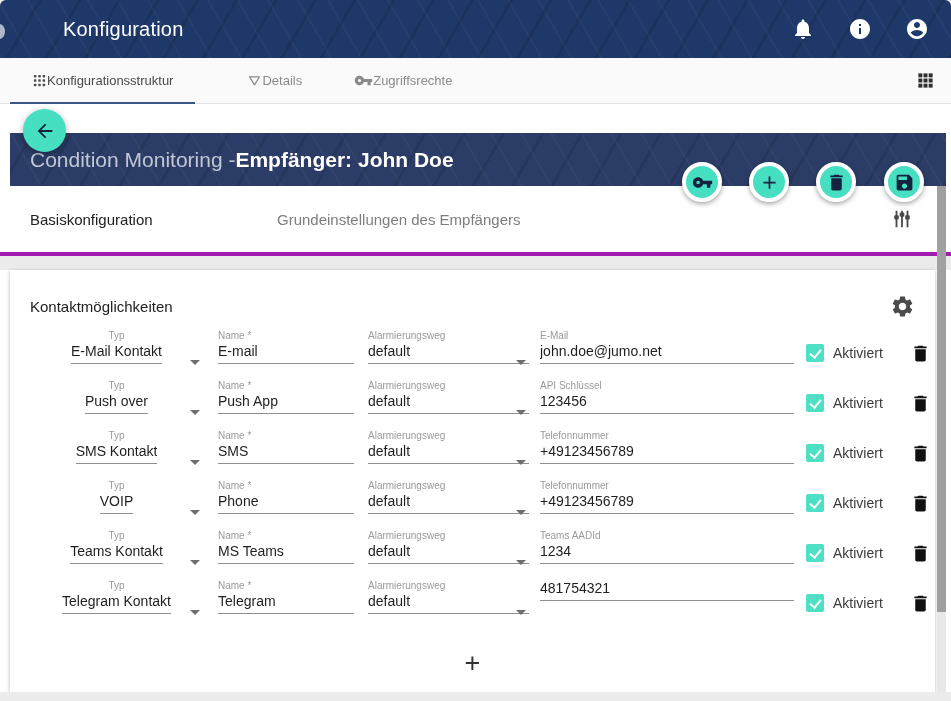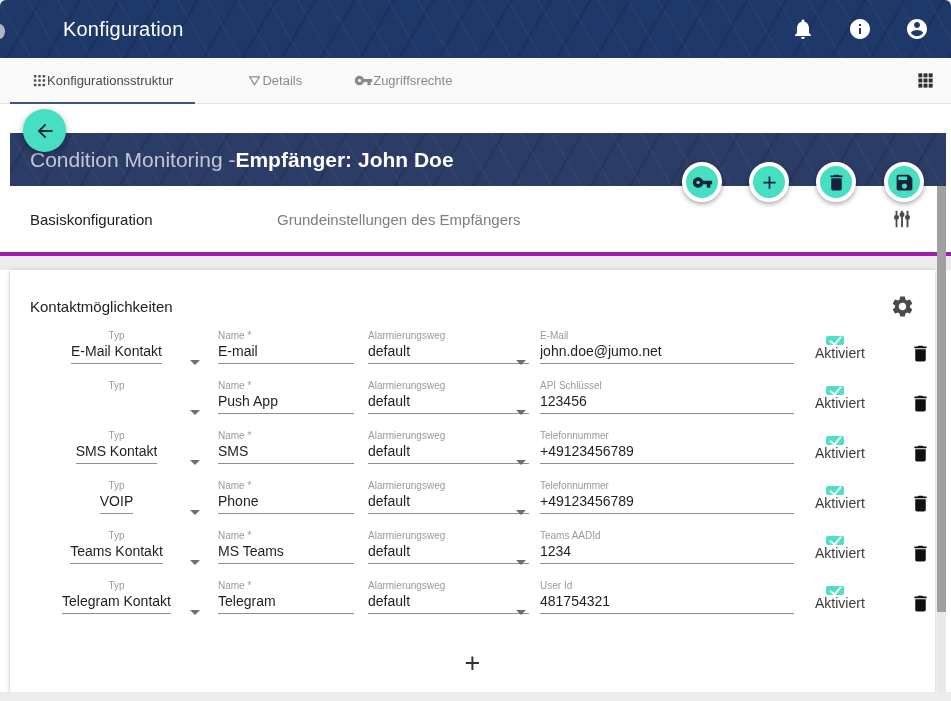--- a/index.html
+++ b/index.html
@@ -122,21 +122,21 @@
   .field.select .arrow {
     position: absolute; right: 3px; bottom: 9px;
     width: 0; height: 0; border-left: 5px solid transparent; border-right: 5px solid transparent;
     border-top: 5px solid #6e6e6e;
   }
   .col-typ   { width: 173px; margin-right: 15px; align-items: center; }
   .col-name  { width: 136px; margin-right: 14px; }
   .col-weg   { width: 161px; margin-right: 11px; }
   .col-value { width: 254px; margin-right: 12px; }
 
-  .chk-group { display: flex; align-items: center; margin-top: 6px; height: 20px; flex-direction: column; }
+  .chk-group { display: flex; align-items: center; margin-top: 13px; height: 20px; }
   .checkbox {
     width: 18px; height: 18px; border-radius: 2px; background: #4de0c4; cursor: pointer;
     display: flex; align-items: center; justify-content: center;
   }
   .checkbox::after {
     content: ""; width: 5px; height: 9px; margin-top: -2px;
     border: solid #fff; border-width: 0 2px 2px 0; transform: rotate(40deg);
   }
   .chk-label { margin-left: 9px; font-size: 14px; color: #3a3a3a; }
 
@@ -318,20 +318,21 @@
     <span class="row-trash">
       <svg viewBox="0 0 24 24" fill="currentColor">
               <path d="M6 19c0 1.1.9 2 2 2h8c1.1 0 2-.9 2-2V7H6v12zM19 4h-3.5l-1-1h-5l-1 1H5v2h14V4z"></path>
             </svg>
     </span>
   </div>
 
   <div class="contact-row">
     <div class="field select col-typ">
       <span class="flabel">Typ</span>
+      <span class="fval">Push over</span>
       <span class="arrow"></span>
     </div>
     <div class="field col-name">
       <span class="flabel">Name *</span>
       <span class="fval">Push App</span>
     </div>
     <div class="field select col-weg">
       <span class="flabel">Alarmierungsweg</span>
       <span class="fval">default</span>
       <span class="arrow"></span>
@@ -450,21 +451,20 @@
     <div class="field col-name">
       <span class="flabel">Name *</span>
       <span class="fval">Telegram</span>
     </div>
     <div class="field select col-weg">
       <span class="flabel">Alarmierungsweg</span>
       <span class="fval">default</span>
       <span class="arrow"></span>
     </div>
     <div class="field col-value">
-      <span class="flabel">User Id</span>
       <span class="fval">481754321</span>
     </div>
     <div class="chk-group">
       <span class="checkbox"></span>
       <span class="chk-label">Aktiviert</span>
     </div>
     <span class="row-trash">
       <svg viewBox="0 0 24 24" fill="currentColor">
               <path d="M6 19c0 1.1.9 2 2 2h8c1.1 0 2-.9 2-2V7H6v12zM19 4h-3.5l-1-1h-5l-1 1H5v2h14V4z"></path>
             </svg>

